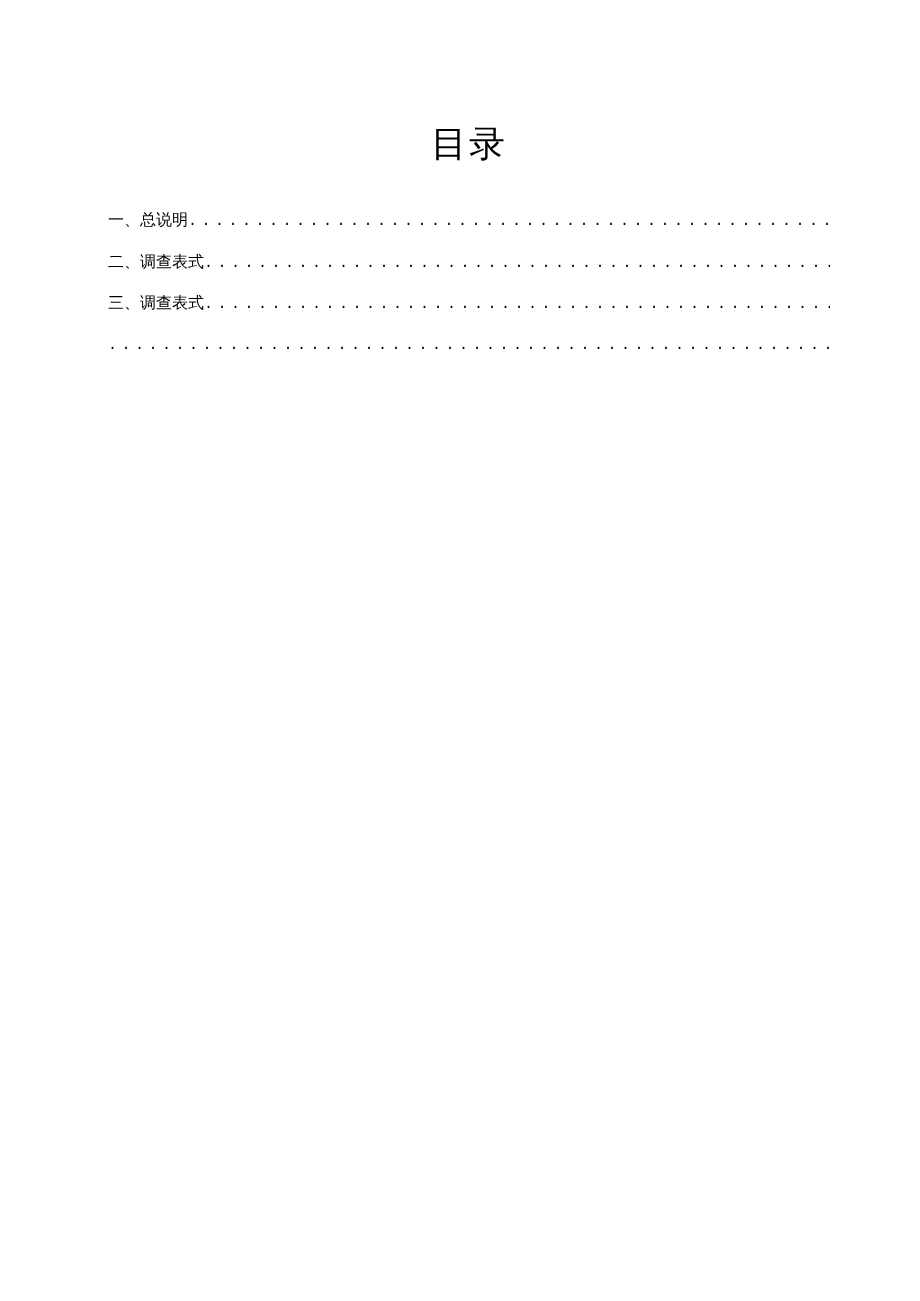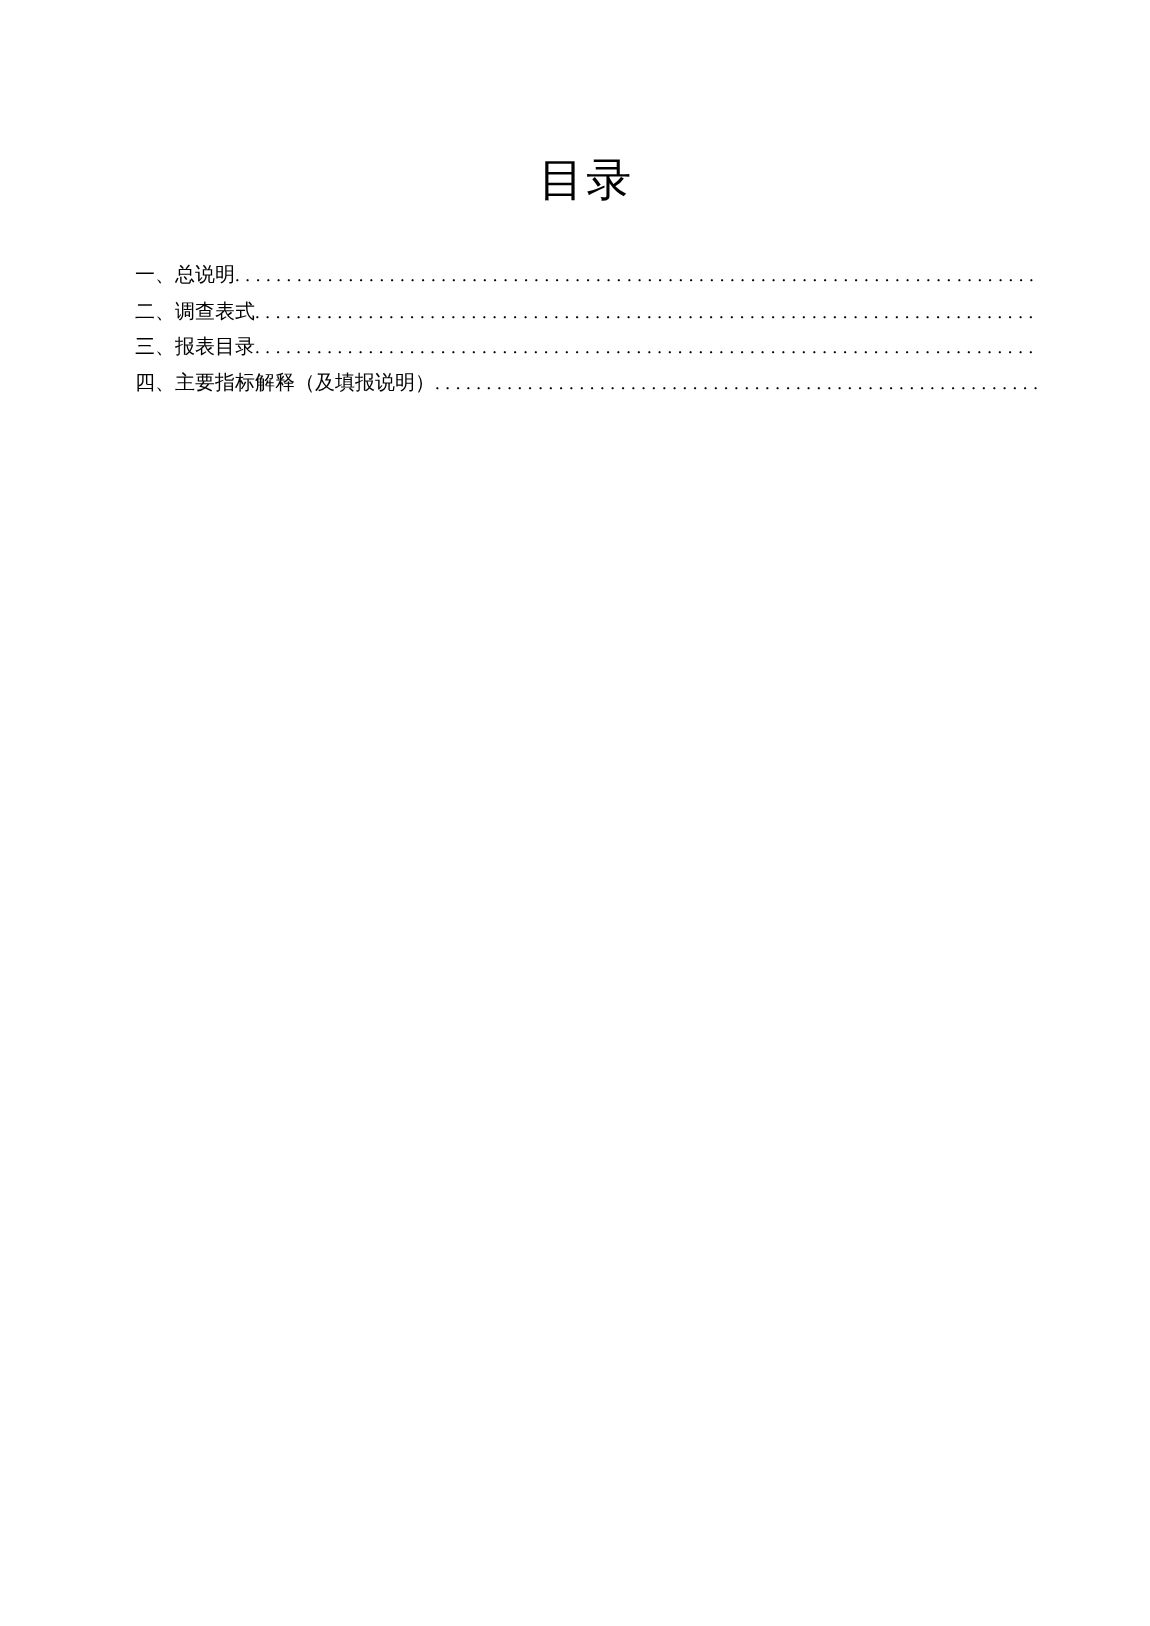--- a/index.html
+++ b/index.html
@@ -23,21 +23,22 @@
     .title {
       text-align: center;
       font-size: 36px;
       letter-spacing: 2px;
       margin-bottom: 38px;
       font-weight: normal;
     }
     .toc-list {
       display: flex;
       flex-direction: column;
-      gap: 0;
+      gap: 12px;
+      font-family: Liberation Mono, monospace;
     }
     .toc-entry {
       display: flex;
       align-items: baseline;
       font-size: 16px;
       line-height: 28.5px;
       white-space: nowrap;
       overflow: hidden;
     }
     .toc-label {
@@ -62,21 +63,20 @@
   <div class="toc-list">
     <div class="toc-entry">
       <span class="toc-label">一、总说明</span>
       <span class="toc-leader"></span>
     </div>
     <div class="toc-entry">
       <span class="toc-label">二、调查表式</span>
       <span class="toc-leader"></span>
     </div>
     <div class="toc-entry">
-      <span class="toc-label">三、报表目录</span>
+      <span class="toc-label">三、调查表式</span>
       <span class="toc-leader"></span>
     </div>
     <div class="toc-entry">
-      <span class="toc-label">四、主要指标解释（及填报说明）</span>
       <span class="toc-leader"></span>
     </div>
   </div>
 </div>
 
 </body></html>

